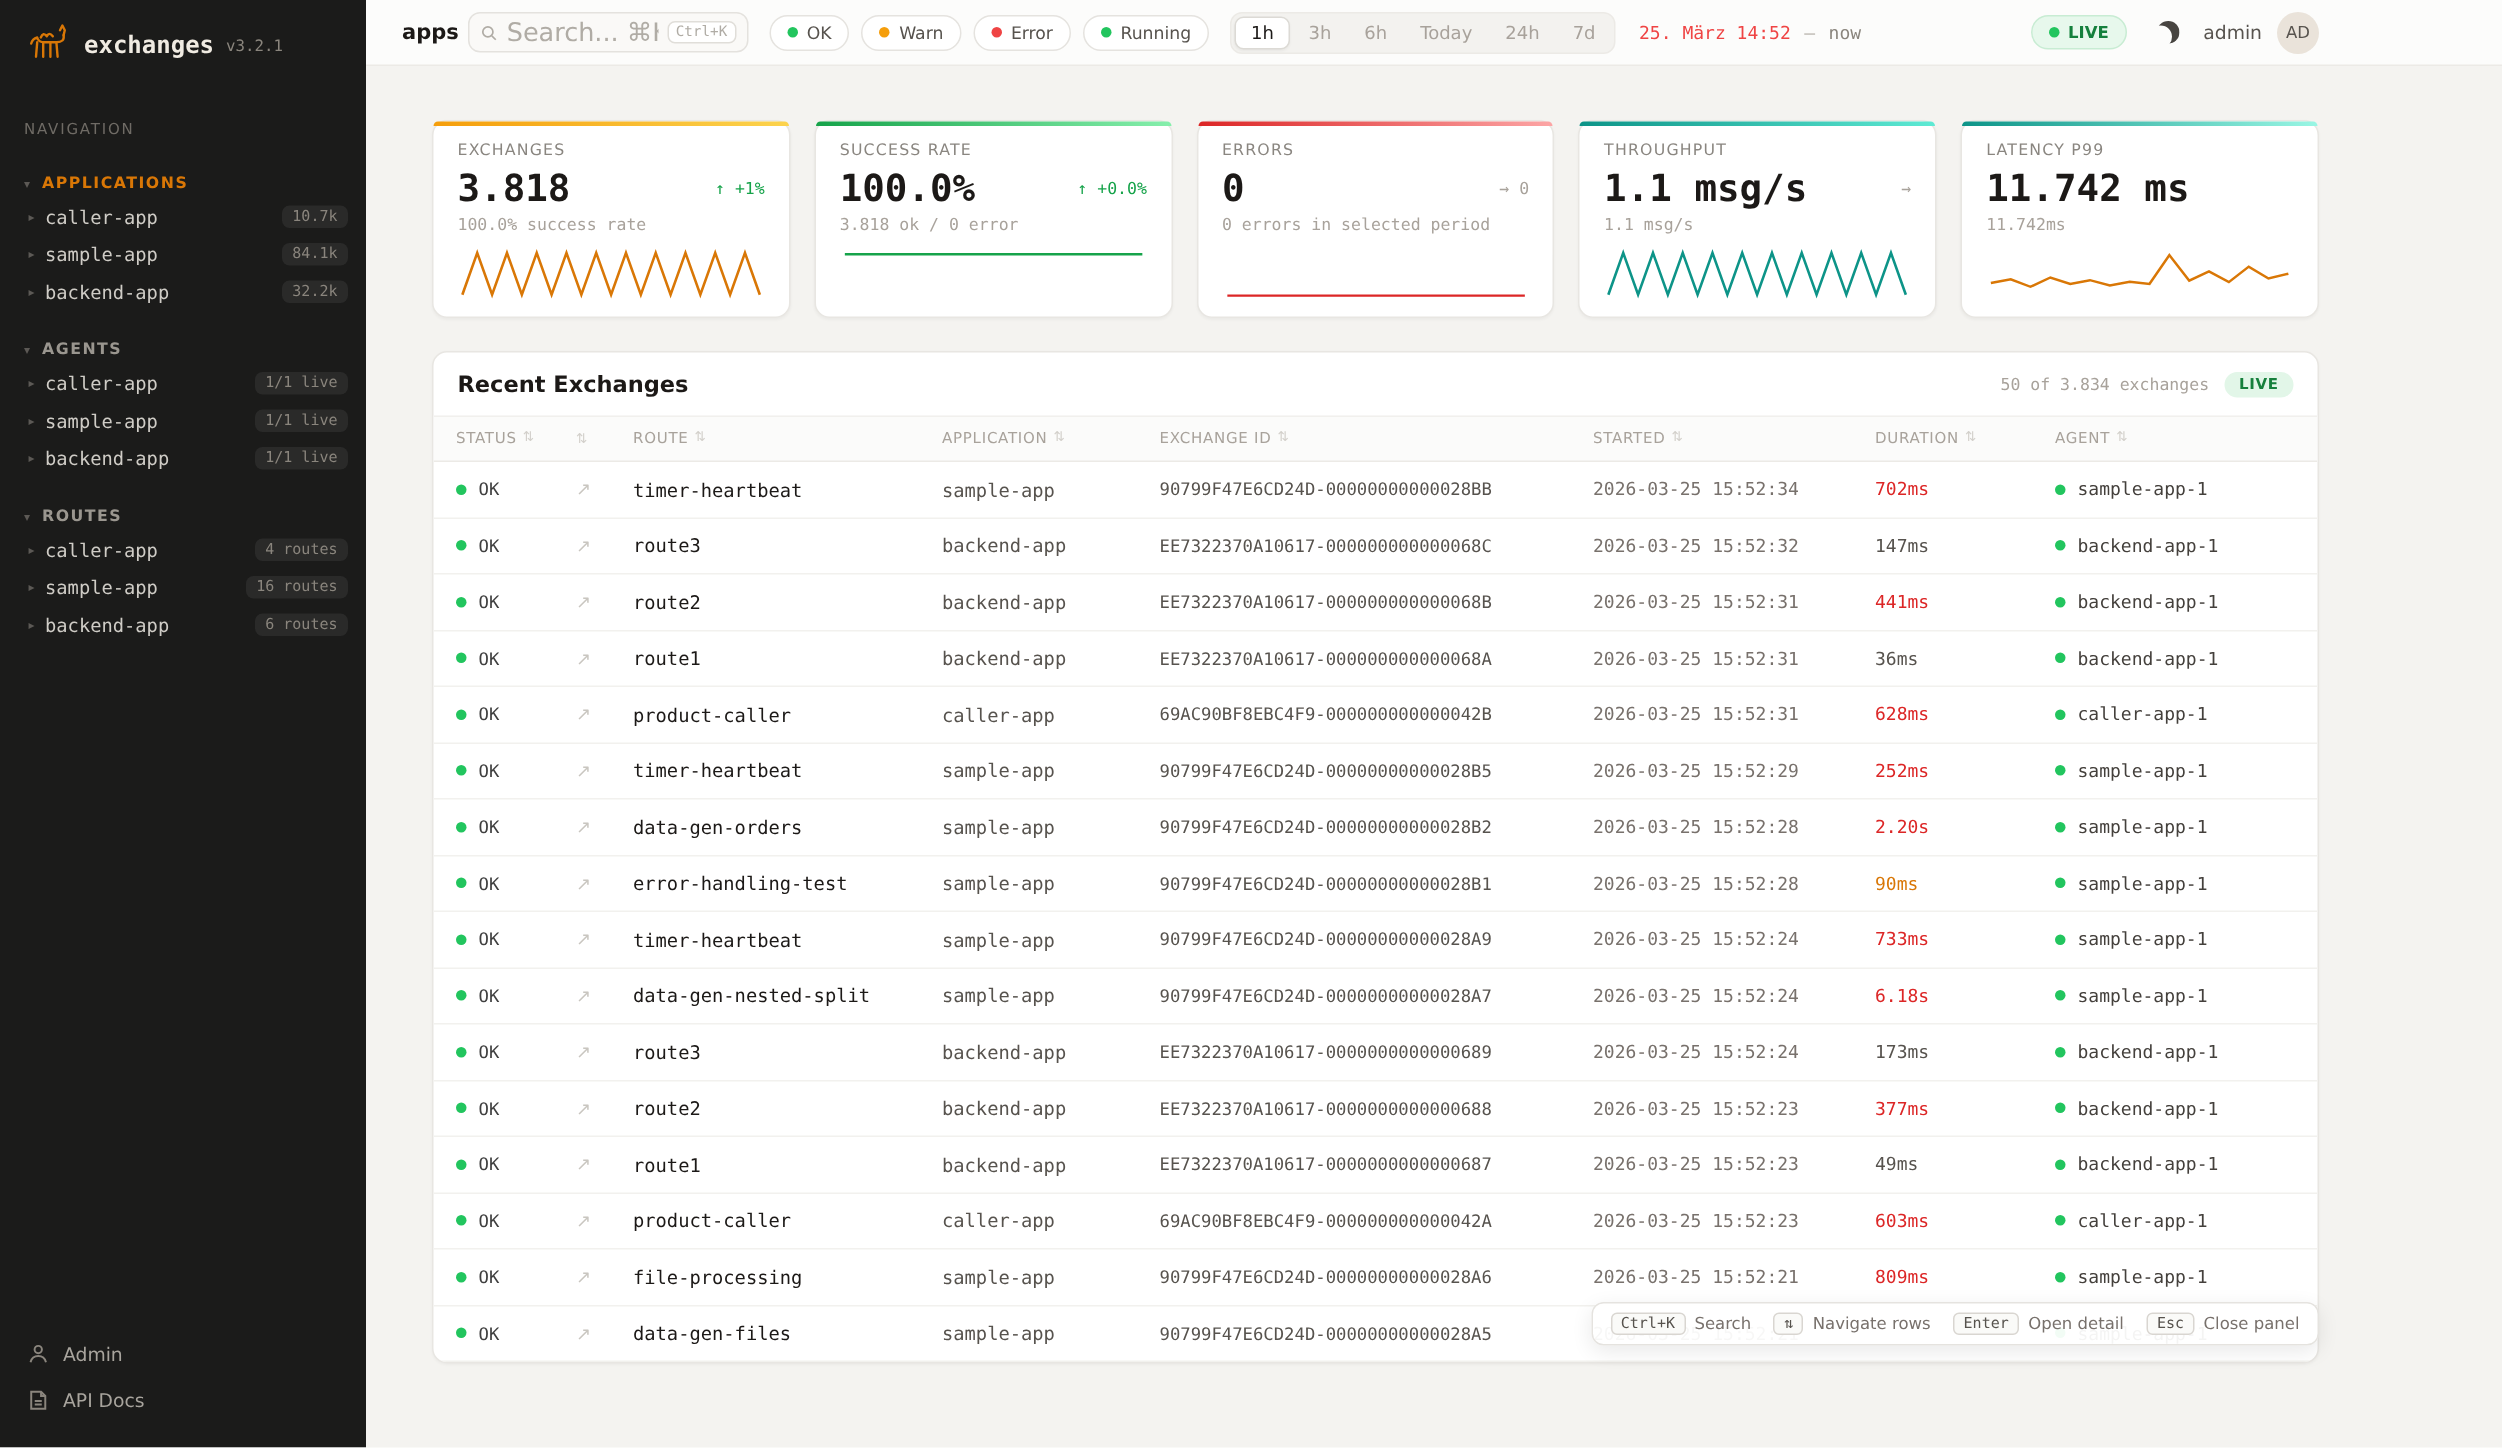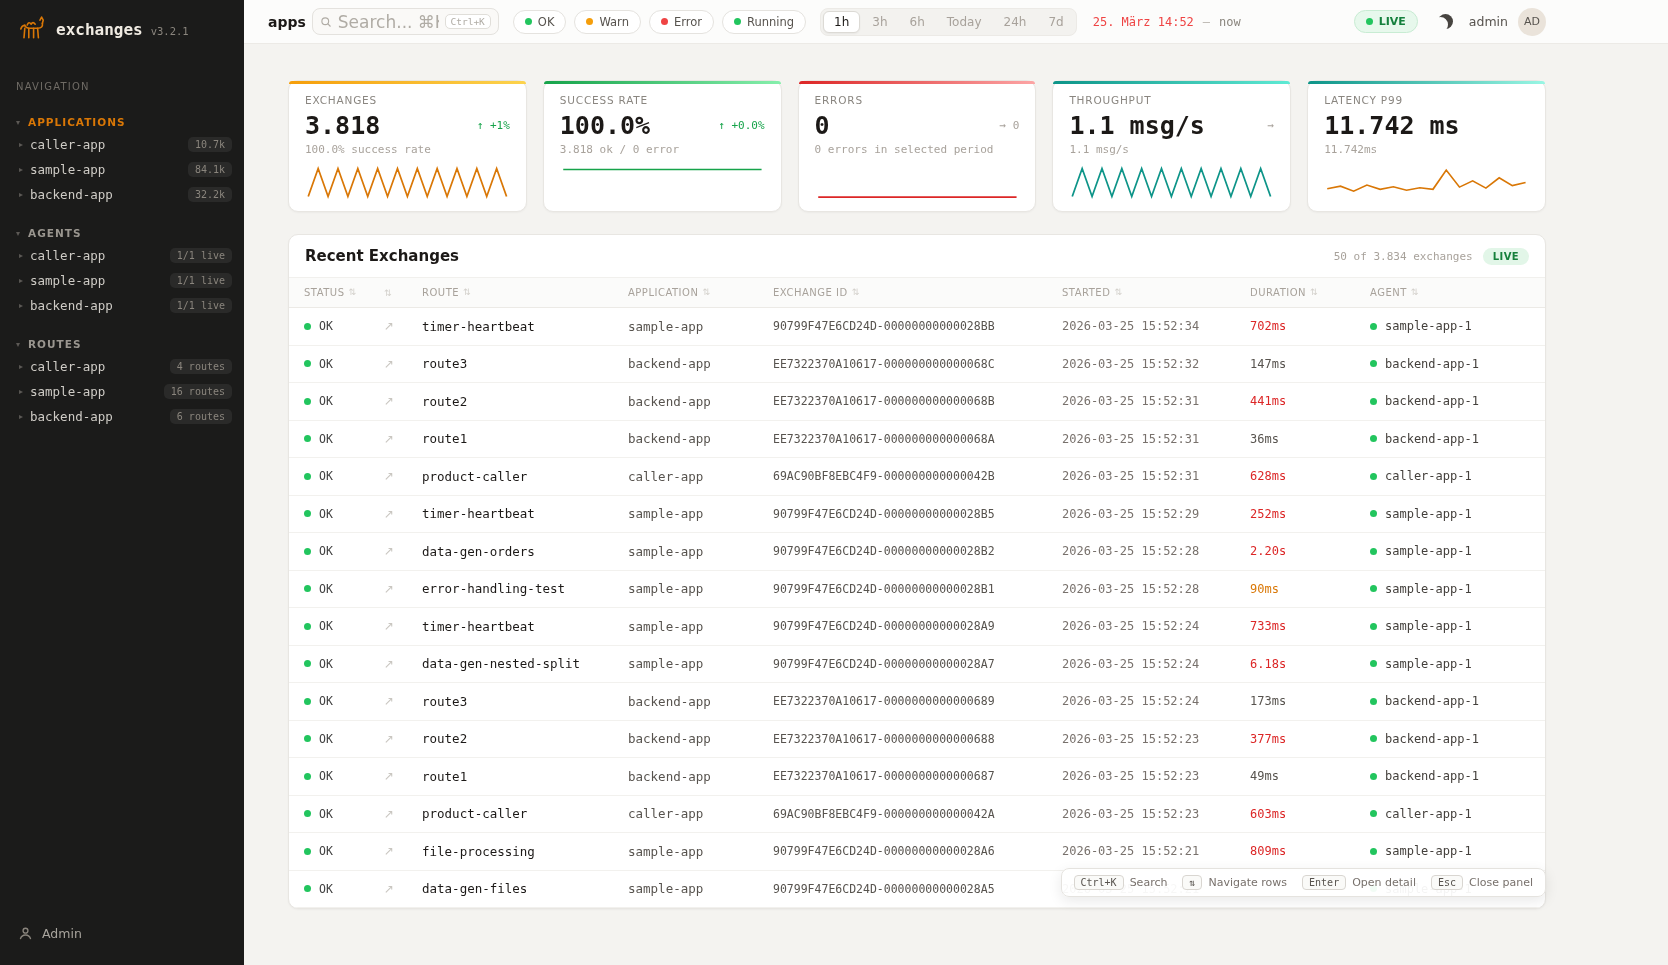--- a/index.html
+++ b/index.html
@@ -187,20 +187,30 @@
       </div>
     <div class="sidebar-footer" id="sidebar-footer">
   <div class="footer-item">
     <span class="f-icon">
             <svg viewBox="0 0 16 16" width="15" height="15" fill="none" stroke="currentColor" stroke-width="1.4">
               <circle cx="8" cy="5" r="2.6"></circle>
               <path d="M2.5 14c.8-3 3-4.4 5.5-4.4s4.7 1.4 5.5 4.4"></path>
             </svg>
           </span>
     <span>Admin</span>
+  </div>
+  <div class="footer-item">
+    <span class="f-icon">
+            <svg viewBox="0 0 16 16" width="15" height="15" fill="none" stroke="currentColor" stroke-width="1.4">
+              <path d="M3 2h7l3 3v9H3z"></path>
+              <path d="M10 2v3h3"></path>
+              <path d="M5.5 8.5h5M5.5 11h5"></path>
+            </svg>
+          </span>
+    <span>API Docs</span>
   </div>
       </div>
   </aside>
 
   <div class="main">
     <header class="topbar">
       <span class="page-title">apps</span>
 
       <div class="searchbox">
         <span style="display:inline-flex">

